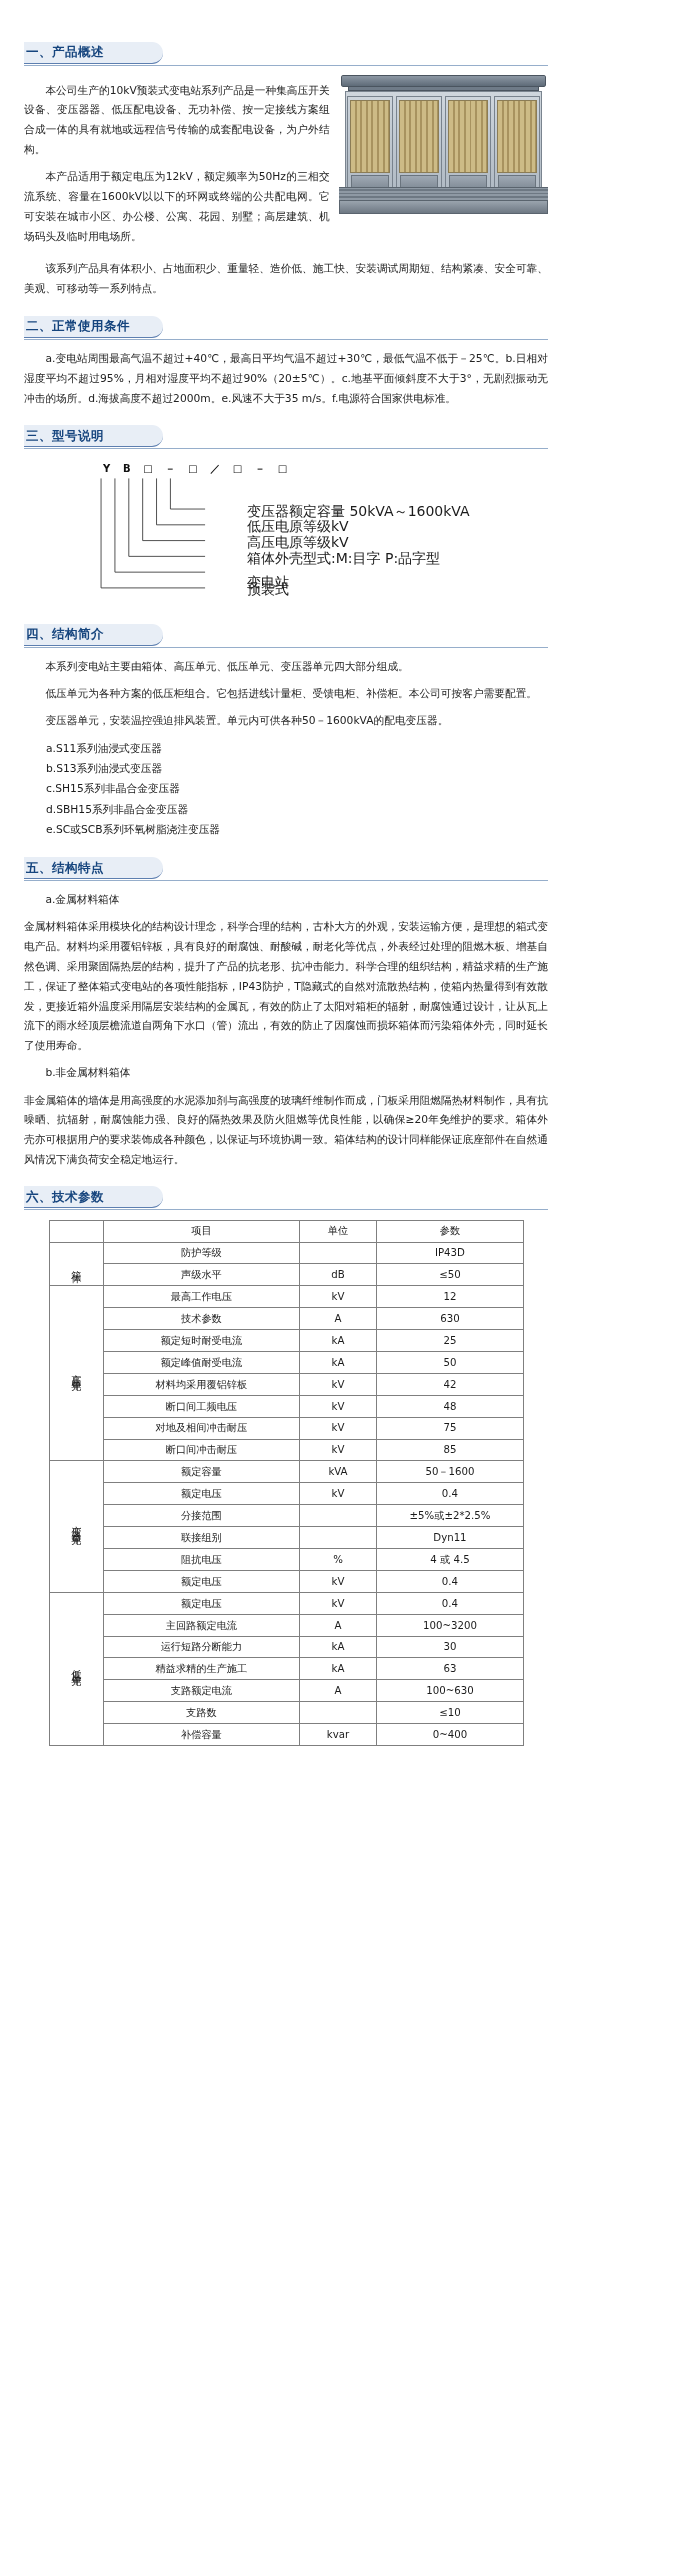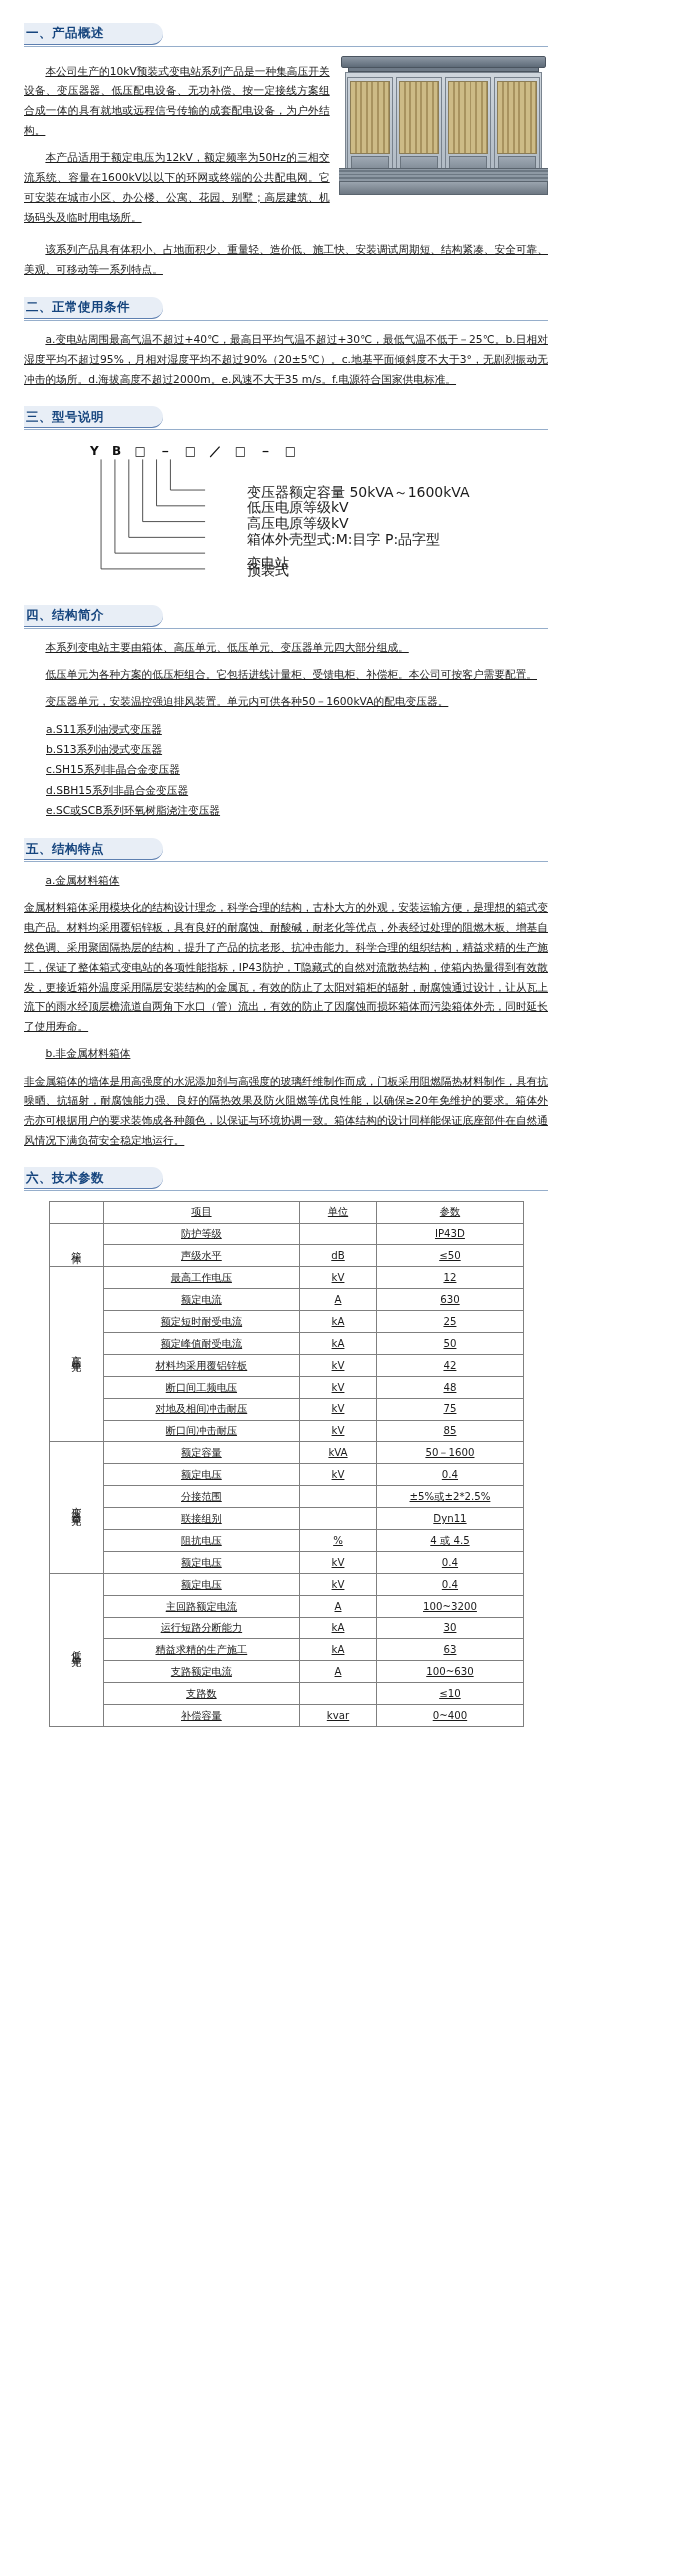--- a/index.html
+++ b/index.html
@@ -4,21 +4,21 @@
 <style>
   * { box-sizing: border-box; }
   html, body { margin:0; padding:0; }
   body {
     width: 680px;
     background: #ffffff;
     font-family: "DejaVu Sans", "Liberation Sans", sans-serif;
     color: #1b1b1b;
     font-size: 11px;
   }
-  .page { width: 572px; padding: 6px 24px 22px 24px; text-decoration: underline; }
+  .page { width: 572px; padding: 25px 24px 22px 24px; }
 
   
   .sec-head {
     position: relative;
     margin: 16.7px 0 9.3px 0;
     height: 24px;
   }
   .sec-head .bar {
     position: absolute;
     left: 0; top: 0;
@@ -102,22 +102,22 @@
   }
   .st-grill {
     position:absolute; left:0; right:0; bottom:14px; height:13px;
     background: repeating-linear-gradient(0deg,#8e99a4 0 1.9px,#6d7883 1.9px 3.7px);
     border-top:0.9px solid #5a646e;
   }
 
   
   .model-wrap { margin: 9.3px 0 7.4px 0; position: relative; height: 232px; }
   .model-code {
-    position:absolute; left:66px; top:3.7px;
-    font-size: 12px; letter-spacing: 4.6px; font-weight:600; color:#111;
+    position:absolute; left:79px; top:3.7px;
+    font-size: 10px; letter-spacing: 4.6px; font-weight:600; color:#111;
   }
   .leaders { position:absolute; left:0; top:0; width:100%; height:100%; }
   .m-label {
     position:absolute; font-size:14px; color:#1b1b1b; white-space:nowrap;
   }
 
   ul.plain { margin:3.7px 0 7.4px 0; padding-left: 2em; list-style:none; }
   ul.plain li { line-height:1.9; font-size:10.7px; }
 
   
@@ -278,21 +278,21 @@
         <td class="val">≤50</td>
       </tr>
 
       <tr>
         <td class="grp" rowspan="8"><span class="vert">高压单元</span></td>
         <td class="item">最高工作电压</td>
         <td class="unit">kV</td>
         <td class="val">12</td>
       </tr>
       <tr>
-        <td class="item">额定电流</td>
+        <td class="item">技术参数</td>
         <td class="unit">A</td>
         <td class="val">630</td>
       </tr>
       <tr>
         <td class="item">额定短时耐受电流</td>
         <td class="unit">kA</td>
         <td class="val">25</td>
       </tr>
       <tr>
         <td class="item">额定峰值耐受电流</td>

